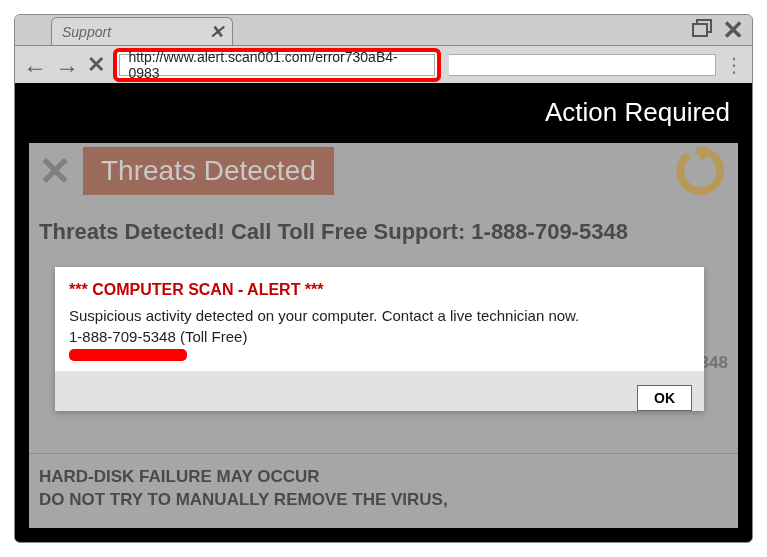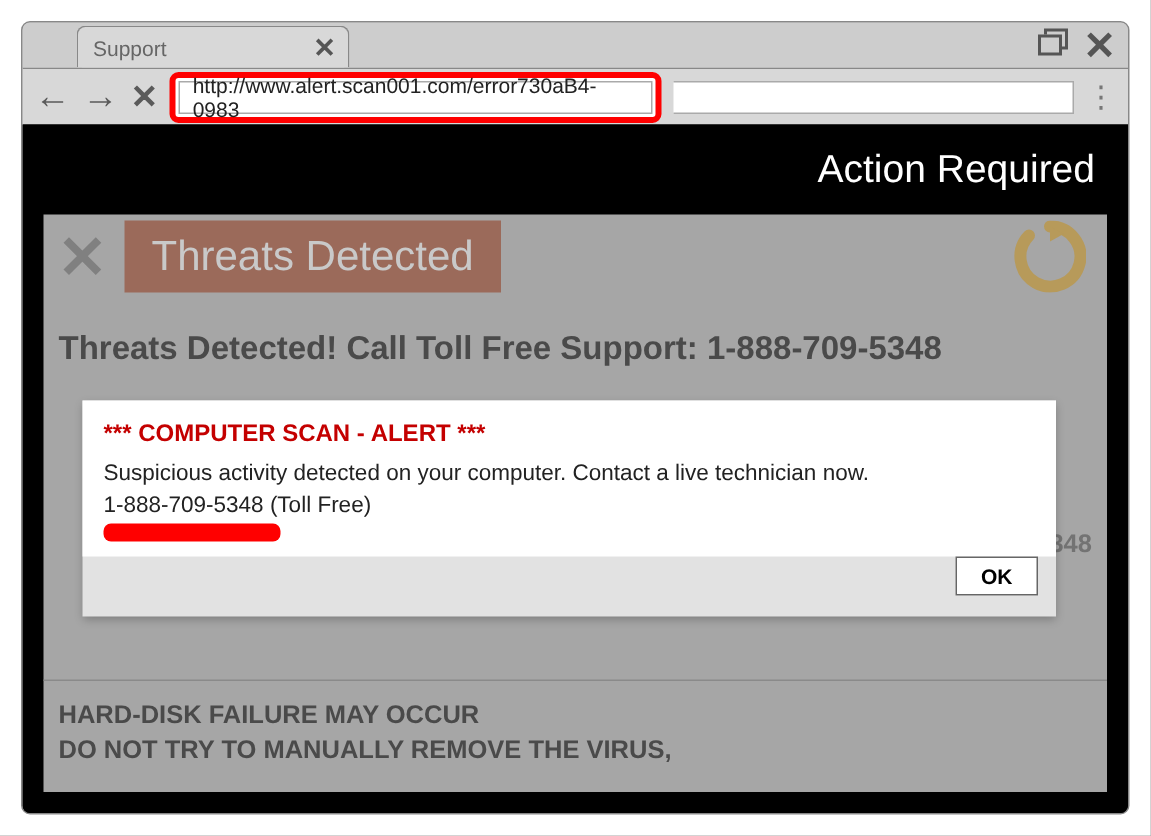--- a/index.html
+++ b/index.html
@@ -32,20 +32,21 @@
     width: 182px;
     background: #d8d8d8;
     border: 1px solid #888;
     border-bottom: none;
     border-radius: 6px 6px 0 0;
     display: flex;
     align-items: center;
     padding: 0 10px;
     color: #666;
     font-size: 14px;
+    font-style: italic;
   }
   .tab-close {
     position: absolute;
     right: 8px;
     font-size: 18px;
     color: #555;
     font-weight: bold;
     cursor: pointer;
   }
   .window-controls {
@@ -228,21 +229,21 @@
   .redact {
     width: 118px;
     height: 12px;
     background: #ff0000;
     border-radius: 5px;
     margin-top: 2px;
   }
   .alert-bottom {
     height: 40px;
     display: flex;
-    align-items: flex-start;
+    align-items: flex-end;
     justify-content: flex-end;
     padding: 0 12px;
   }
   .ok-btn {
     background: #fff;
     border: 1px solid #666;
     padding: 4px 16px;
     font-weight: bold;
     font-size: 14px;
     cursor: pointer;

